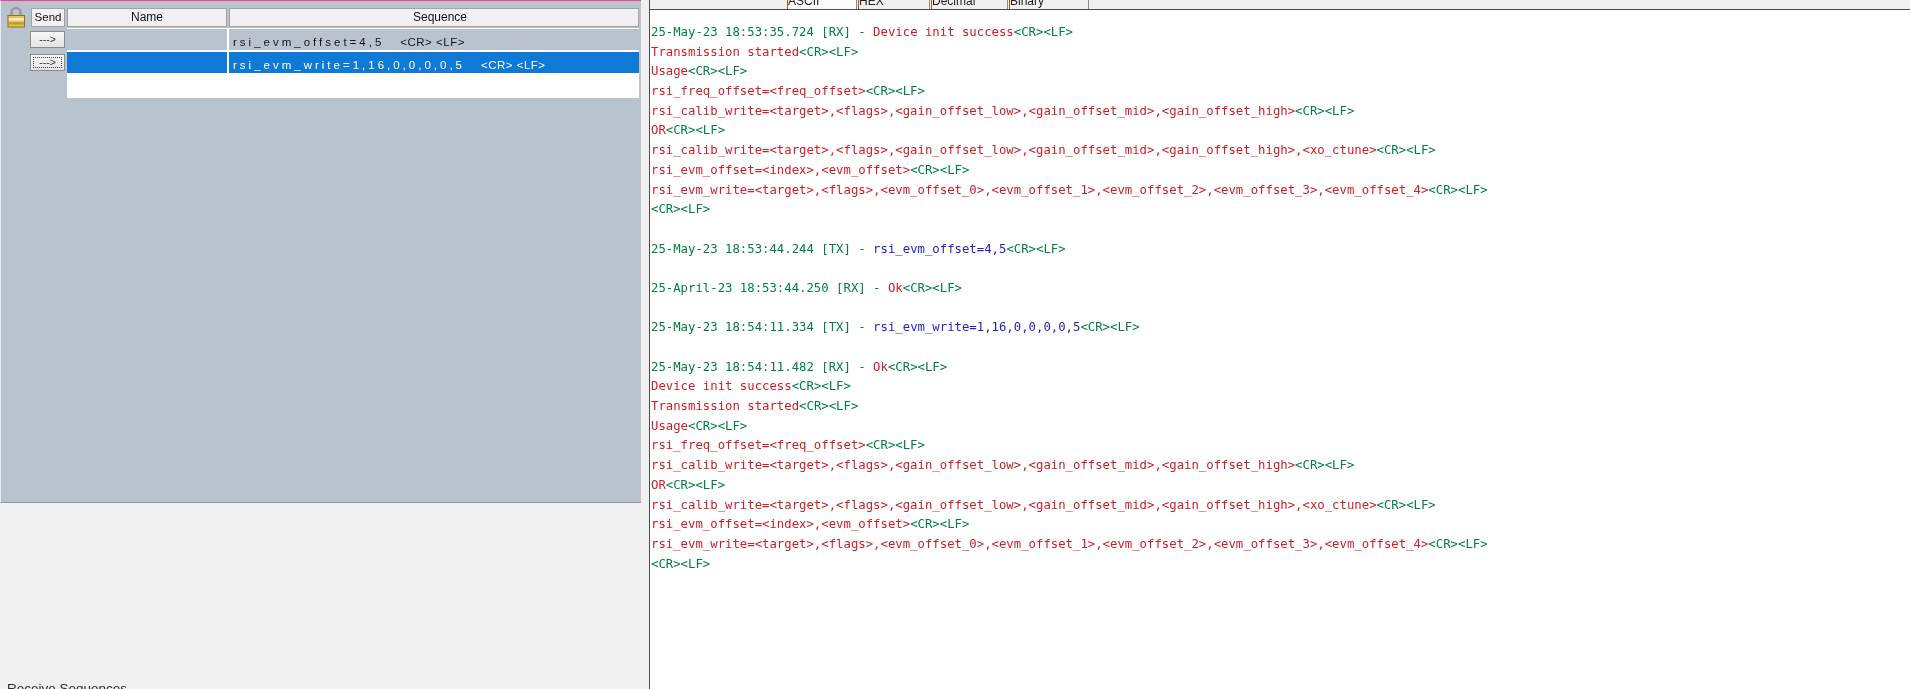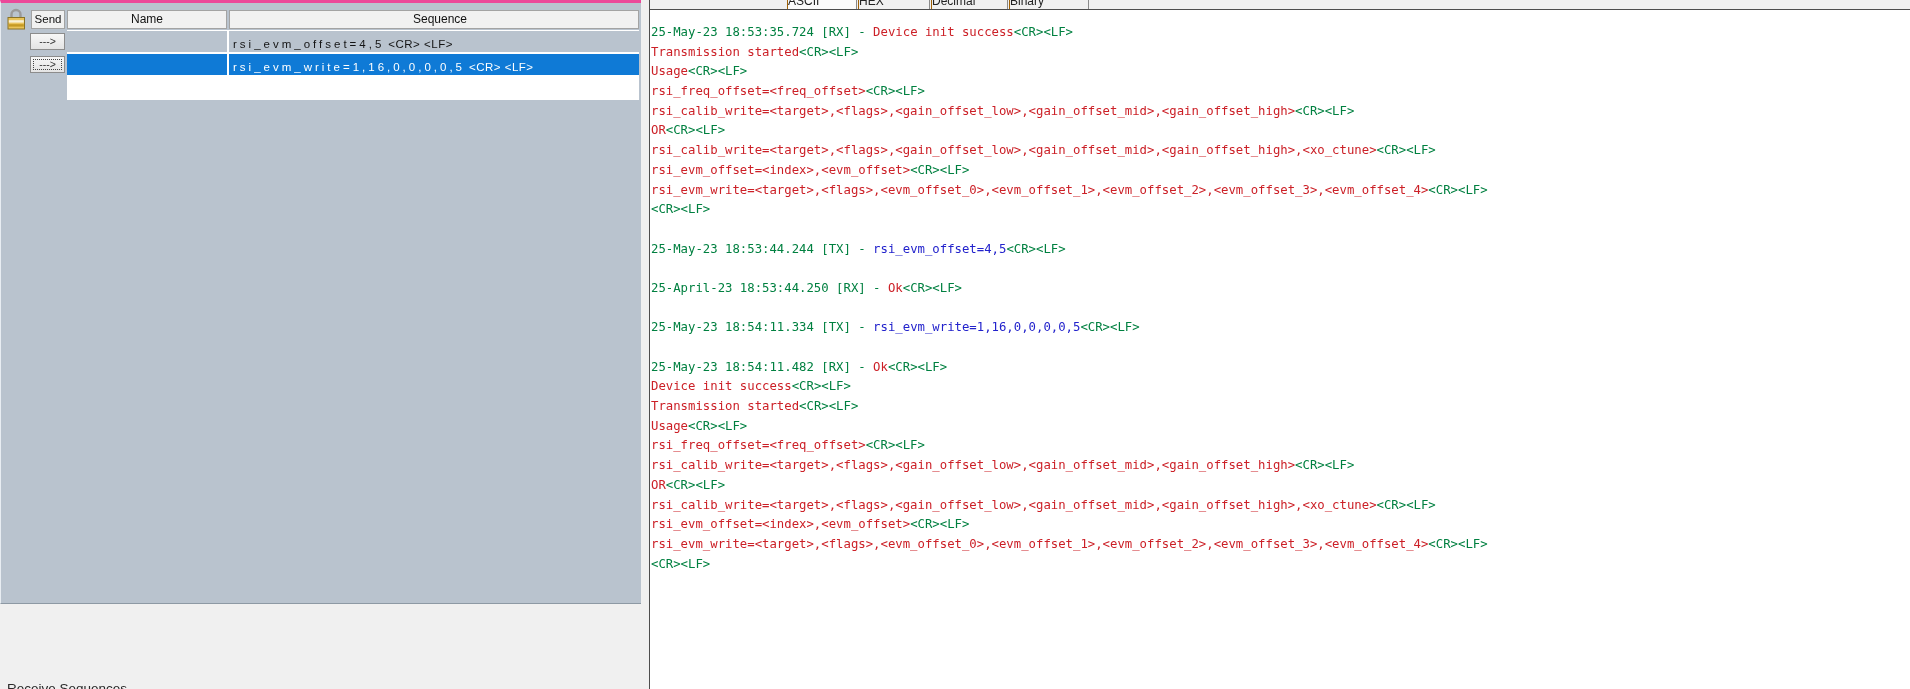--- a/index.html
+++ b/index.html
@@ -1,41 +1,41 @@
 <!DOCTYPE html>
 <html style="--panel-bg: #b9c3ce; --sel: #0f7ad6; --c-g: #008040; --c-r: #cc2027; --c-b: #2222cc;"><head>
 <meta charset="utf-8">
 <style>
   * { margin:0; padding:0; box-sizing:border-box; }
   html,body { width:1910px; height:689px; overflow:hidden; background:#f0f0f0;
               font-family:"Liberation Sans", sans-serif; }
 
   
-  .send-panel { position:absolute; left:0; top:6; width:641px; height:604px;
+  .send-panel { position:absolute; left:0; top:6; width:641px; height:503px;
                 background:var(--panel-bg,#b9c3ce);
-                border-top:3px solid #ec4899; border-left:1px solid #e8edf2;
+                border-top:1px solid #ec4899; border-left:1px solid #e8edf2;
                 border-bottom:1px solid #8d99a4; }
   .lock { position:absolute; left:4px; top:4px; width:22px; height:24px; }
 
   .hdr { position:absolute; top:7px; height:19px; background:#f1f1f1;
          border:1px solid #a3a3a3; text-align:center; font-size:12px;
          line-height:17px; color:#111; }
   .hdr-send { left:30px; width:34px; font-size:11.5px; }
   .hdr-name { left:66px; width:160px; }
   .hdr-seq  { left:228px; width:410px;padding-left:12px; }
 
   .rows-bg { position:absolute; left:66px; top:27px; width:572px; height:70px; background:#ffffff; }
   .cell { position:absolute; height:21px; overflow:hidden; white-space:nowrap; }
   .cell.name { left:0; width:160px; }
   .cell.seq  { left:162px; width:410px; padding:3px 0 0 4px; }
   .r1 { top:1px; background:var(--panel-bg,#b9c3ce); color:#141414; }
   .r2 { top:24px; background:var(--sel,#0f7ad6); color:#ffffff; }
   .r3 { top:47px; background:#ffffff; }
   .seq-chars { font-size:11.5px; letter-spacing:3px; }
-  .seq-ctrl  { font-size:11.5px; letter-spacing:0.5px; margin-left:4px; }
+  .seq-ctrl  { font-size:11.5px; letter-spacing:0.5px; margin-left:16px; }
 
   .send-btn { position:absolute; left:29px; width:35px; height:17px;
               background:linear-gradient(#f7f7f7,#e4e4e4); border:1px solid #8c8c8c;
               font-size:10.5px; line-height:13px; color:#333; text-align:center;
               font-family:"Liberation Sans", sans-serif; }
   .send-btn.b1 { top:30px; }
   .send-btn.b2 { top:53px; }
   .send-btn.focused { outline:1px dotted #444; outline-offset:-4px; }
 
   .receive-label { position:absolute; left:7px; top:681px; font-size:13.5px;

